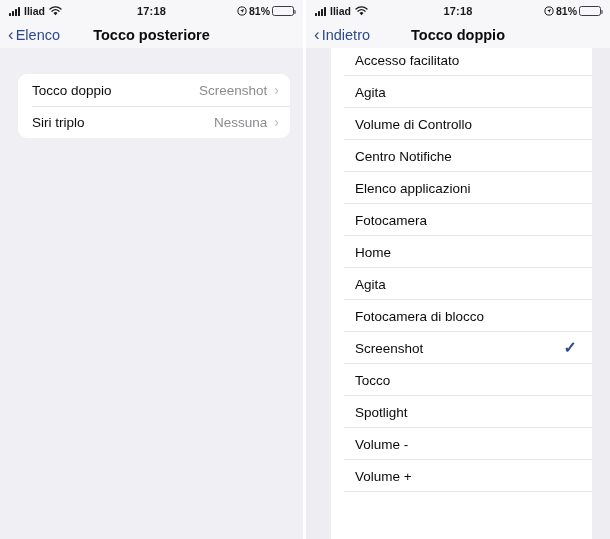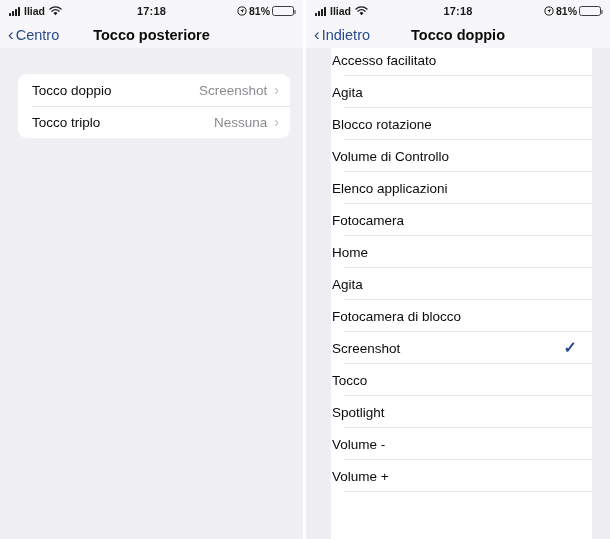--- a/index.html
+++ b/index.html
@@ -140,21 +140,21 @@
   .list {
     position: absolute;
     left: 25px; right: 18px; top: 0; bottom: 0;
     background: #ffffff;
     overflow: hidden;
   }
   .list-inner { transform: translateY(-4px); }
   .list-row {
     height: 32px;
     display: flex; align-items: center;
-    padding: 0 15px 0 1px;
+    padding: 0 15px 0 24px;
     position: relative;
     cursor: pointer;
   }
   .list-row::after {
     content: "";
     position: absolute; left: 13px; right: 0; bottom: 0;
     height: 1px; background: #e6e6ea;
   }
   .list-label { font-size: 13.5px; color: #0b0b0c; }
   .check {
@@ -200,38 +200,38 @@
           </svg>
         </span>
         <span>81%</span>
         <span class="batt"><span class="batt-fill" style="width: 81%;"></span></span>
       </div>
     </div>
 
     <div class="navbar">
       <div class="back">
         <span class="chev">‹</span>
-        <span>Centro</span>
+        <span>Elenco</span>
       </div>
       <div class="navtitle">Tocco posteriore</div>
     </div>
 
     <div class="left-body">
       <div class="card">
 
         <div class="card-row">
           <span class="card-label">Tocco doppio</span>
           <span class="card-right">
             <span class="card-value">Screenshot</span>
             <span class="row-chev">›</span>
           </span>
         </div>
 
         <div class="card-row">
-          <span class="card-label">Tocco triplo</span>
+          <span class="card-label">Siri triplo</span>
           <span class="card-right">
             <span class="card-value">Nessuna</span>
             <span class="row-chev">›</span>
           </span>
         </div>
 
       </div>
     </div>
   </div>
 
@@ -280,24 +280,24 @@
     <div class="right-body">
       <div class="list">
         <div class="list-inner" id="options-container">
             <div class="list-row">
               <span class="list-label">Accesso facilitato</span>
             </div>
             <div class="list-row">
               <span class="list-label">Agita</span>
             </div>
             <div class="list-row">
-              <span class="list-label">Blocco rotazione</span>
-            </div>
-            <div class="list-row">
               <span class="list-label">Volume di Controllo</span>
+            </div>
+            <div class="list-row">
+              <span class="list-label">Centro Notifiche</span>
             </div>
             <div class="list-row">
               <span class="list-label">Elenco applicazioni</span>
             </div>
             <div class="list-row">
               <span class="list-label">Fotocamera</span>
             </div>
             <div class="list-row">
               <span class="list-label">Home</span>
             </div>

